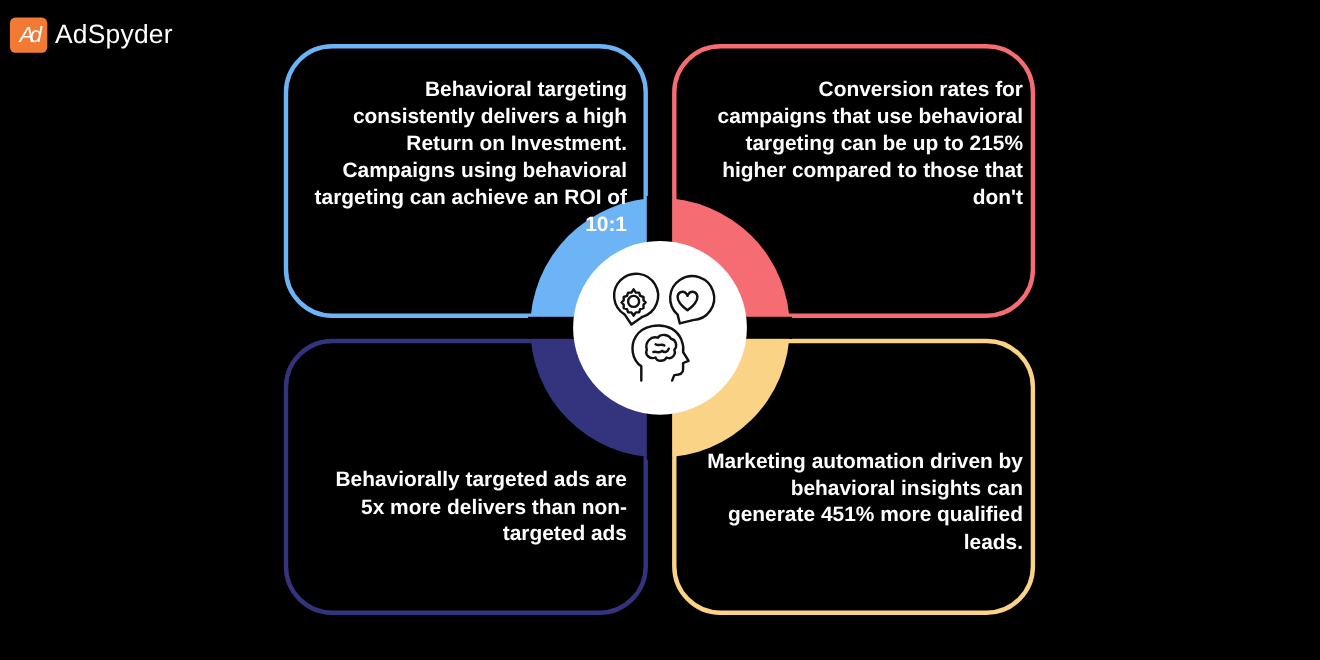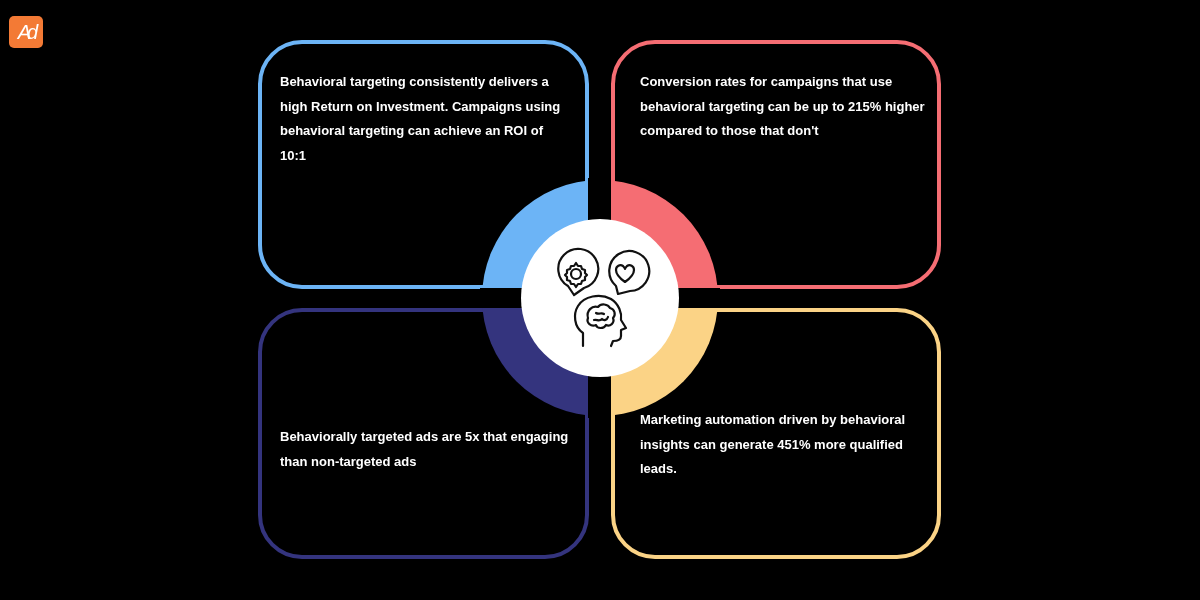--- a/index.html
+++ b/index.html
@@ -19,35 +19,36 @@
     .card {
       position: absolute; box-sizing: border-box; border: 4px solid; border-radius: 44px;
       background: #000;
     }
     .card-tl { left: 258px; top: 40px; width: 331px; height: 249px; border-color: #6cb4f6; }
     .card-tr { left: 611px; top: 40px; width: 330px; height: 249px; border-color: #f56d73; }
     .card-bl { left: 258px; top: 308px; width: 331px; height: 251px; border-color: #34347e; }
     .card-br { left: 611px; top: 308px; width: 330px; height: 251px; border-color: #fbd386; }
 
     .card-text {
-      position: absolute; color: #ffffff; font-weight: bold; font-size: 13px;
-      line-height: 24.5px; text-align: left;
+      position: absolute; color: #ffffff; font-weight: bold; font-size: 19px;
+      line-height: 24.5px; text-align: right;
     }
     .t-tl { left: 280px; top: 70px; width: 290px; }
     .t-tr { left: 640px; top: 70px; width: 290px; }
     .t-bl { left: 280px; top: 425px; width: 290px; }
     .t-br { left: 640px; top: 408px; width: 290px; }
 
     .hub { position: absolute; left: 480px; top: 178px; width: 240px; height: 240px; }
   </style>
 </head>
 <body>
 
 <div class="logo">
   <div class="logo-badge">Ad</div>
+  <div class="logo-text">AdSpyder</div>
 </div>
 
 <div class="card card-tl"></div>
 <div class="card card-tr"></div>
 <div class="card card-bl"></div>
 <div class="card card-br"></div>
 
 <svg class="hub" viewBox="0 0 240 240" width="240" height="240">
 
   <path d="M120 120 L2 120 A118 118 0 0 1 120 2 Z" fill="#6cb4f6"></path>
@@ -74,14 +75,14 @@
     <path d="M145 104 C138 99 136 95 136 92 C136 88 140 86 143 88 C144 89 145 90 145 91 C145 90 146 89 147 88 C150 86 154 88 154 92 C154 95 152 99 145 104 Z"></path>
 
     <path d="M103 168 L103 155 C94 149 93 136 98 128 C104 118 120 115 131 121 C139 126 142 135 141 142 L146 150 L141 152 L141 158 C141 162 137 163 133 163 L131 168"></path>
 
     <path d="M108 140 C106 133 112 127 118 129 C121 125 128 126 130 130 C135 131 136 137 133 140 C135 145 130 149 126 147 C124 151 117 151 116 147 C111 149 106 145 108 140 Z M116 135 C119 137 121 134 124 136 M114 142 C117 141 119 144 122 141 C124 143 127 142 128 139"></path>
   </g>
 </svg>
 
 <div class="card-text t-tl">Behavioral targeting consistently delivers a high Return on Investment. Campaigns using behavioral targeting can achieve an ROI of 10:1</div>
 <div class="card-text t-tr">Conversion rates for campaigns that use behavioral targeting can be up to 215% higher compared to those that don't</div>
-<div class="card-text t-bl">Behaviorally targeted ads are 5x that engaging than non-targeted ads</div>
+<div class="card-text t-bl">Behaviorally targeted ads are 5x more delivers than non-targeted ads</div>
 <div class="card-text t-br">Marketing automation driven by behavioral insights can generate 451% more qualified leads.</div>
 
 </body></html>

